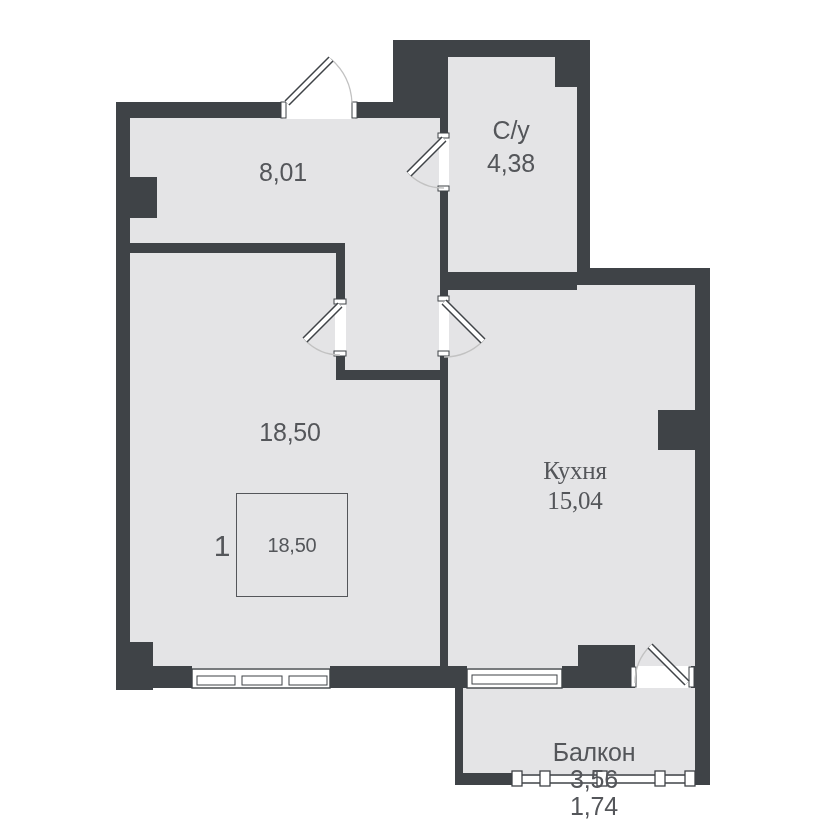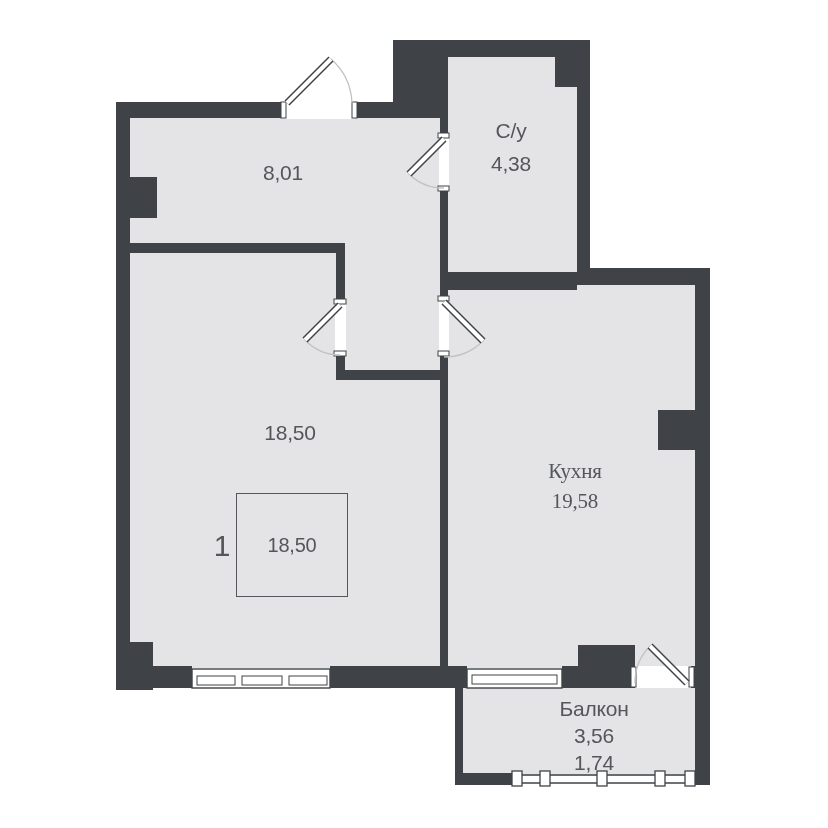--- a/index.html
+++ b/index.html
@@ -27,29 +27,29 @@
   .win-outer{fill:#ffffff;stroke:var(--wall);stroke-width:1.4;}
   .win-inner{fill:#ffffff;stroke:var(--wall);stroke-width:1;}
   .rail{stroke:var(--wall);stroke-width:1.3;}
   .post{fill:#ffffff;stroke:var(--wall);stroke-width:1.3;}
 
   .room-label{
     position:absolute;
     transform:translate(-50%,-50%);
     text-align:center;
     color:var(--text);
-    font-size:21px;
+    font-size:25px;
     line-height:29px;
     letter-spacing:-0.2px;
     white-space:nowrap;
   }
   .room-label--living{white-space:normal;width:126px;}
   .room-label--bathroom{line-height:33px;}
   .room-label--kitchen{line-height:30px;}
-  .room-label--balcony{line-height:27px;}
+  .room-label--balcony{line-height:27px;margin-top:44px;}
 
   .summary{
     position:absolute;
     left:236px;top:493px;
     width:112px;height:104px;
     border:1.5px solid var(--text);
     box-sizing:border-box;
     display:flex;flex-direction:column;
   }
   .summary-row{
@@ -187,21 +187,21 @@
     <div>С/у</div>
     <div>4,38</div>
   </div>
 
   <div class="room-label room-label--living" style="left:290px;top:432px;">
     <div>18,50</div>
   </div>
 
   <div class="room-label room-label--kitchen" style="left:575px;top:486px;font-family:Liberation Serif, serif;">
     <div>Кухня</div>
-    <div>19,58</div>
+    <div>15,04</div>
   </div>
 
   <div class="room-label room-label--balcony" style="left:594px;top:735px;">
     <div>Балкон</div>
     <div>3,56</div>
     <div>1,74</div>
   </div>
 
   <div class="rooms-count">1</div>
   <div class="summary">

